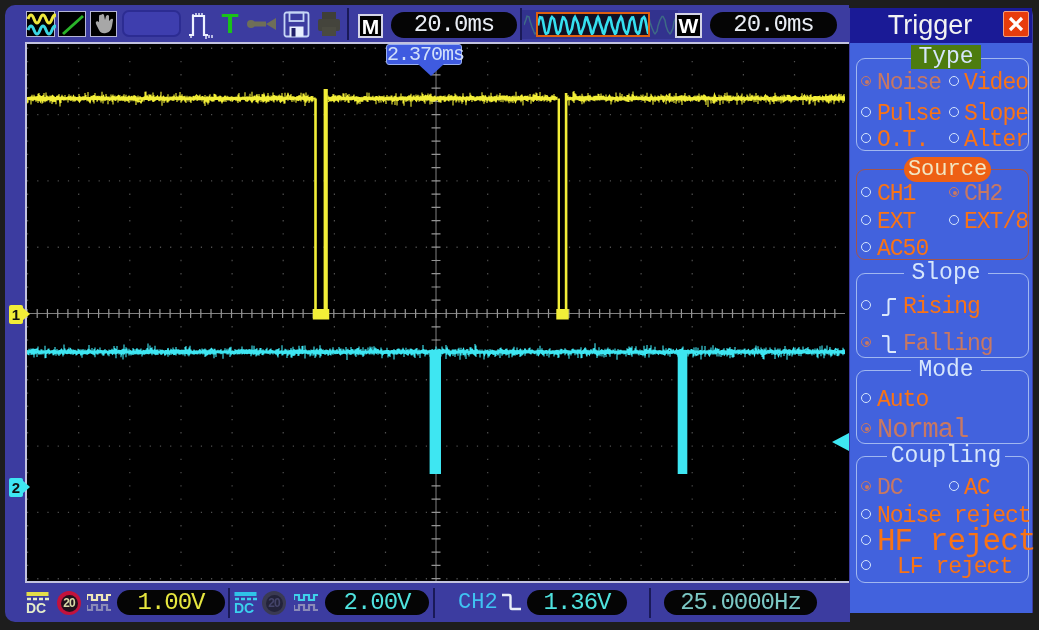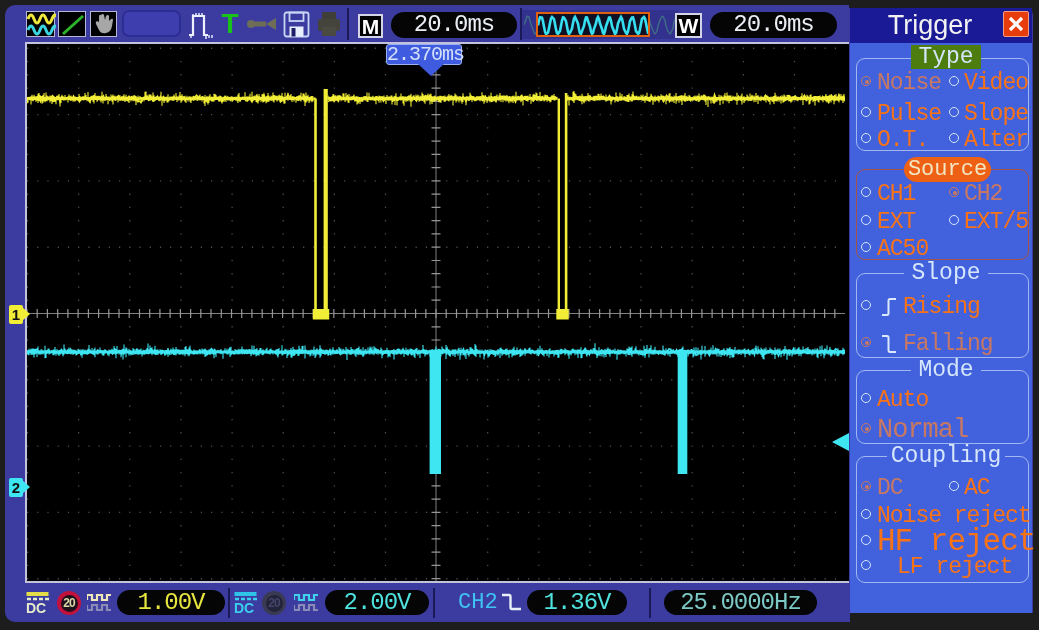--- a/index.html
+++ b/index.html
@@ -172,21 +172,21 @@
 <div class="mt" style="left:964px;top:127.5px;font-size:23px">Alter</div>
 <span class="r" style="left:861px;top:187px"></span>
 <div class="mt" style="left:877px;top:182px;font-size:23px">CH1</div>
 <span class="rs" style="left:949px;top:187px">
     <i></i>
   </span>
 <div class="msel" style="left:964px;top:182px;font-size:23px">CH2</div>
 <span class="r" style="left:861px;top:214.5px"></span>
 <div class="mt" style="left:877px;top:209.5px;font-size:23px">EXT</div>
 <span class="r" style="left:949px;top:214.5px"></span>
-<div class="mt" style="left:964px;top:209.5px;font-size:23px">EXT/5</div>
+<div class="mt" style="left:964px;top:209.5px;font-size:23px">EXT/8</div>
 <span class="r" style="left:861px;top:241.5px"></span>
 <div class="mt" style="left:877px;top:236.5px;font-size:23px">AC50</div>
 <span class="r" style="left:861px;top:393px"></span>
 <div class="mt" style="left:877px;top:388px;font-size:23px">Auto</div>
 <span class="rs" style="left:861px;top:423px">
     <i></i>
   </span>
 <div class="msel" style="left:877px;top:418px;font-size:27px">Normal</div>
 <span class="rs" style="left:861px;top:480.5px">
     <i></i>

